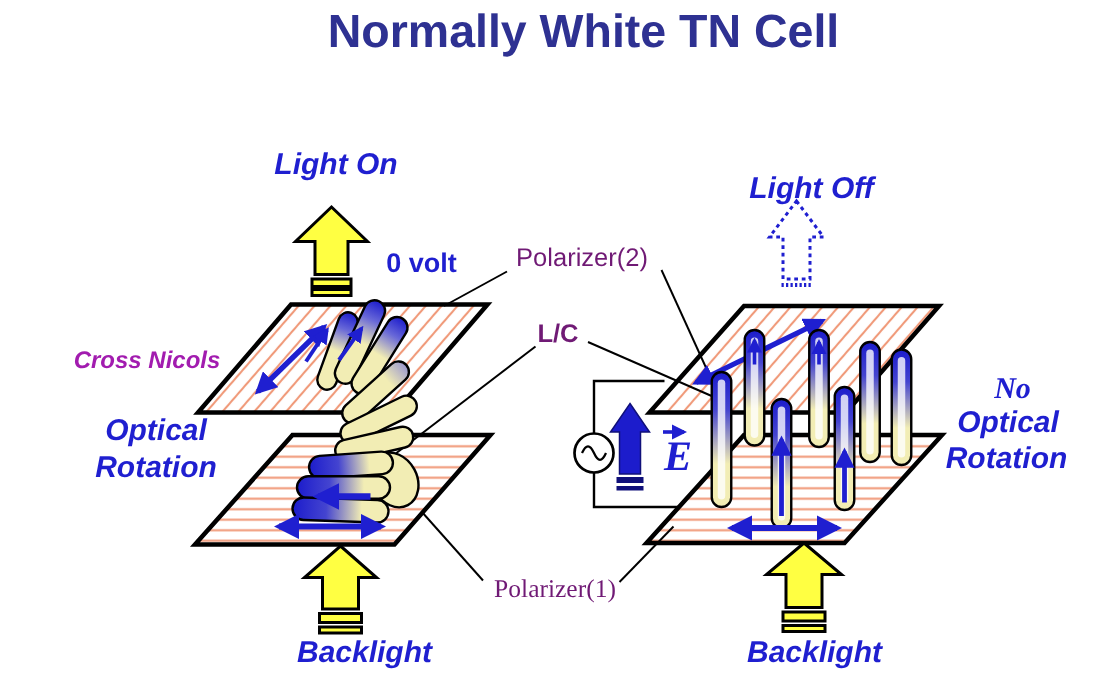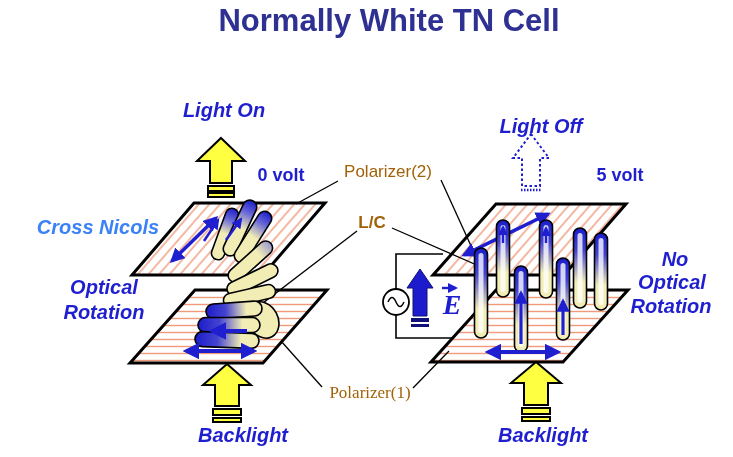--- a/index.html
+++ b/index.html
@@ -5,22 +5,22 @@
   html,body { margin:0; padding:0; background:#ffffff; }
   .stage {
     position:relative; width:733px; height:457px; background:#ffffff;
     font-family:"Liberation Sans", sans-serif; overflow:hidden;
   }
   .stage svg { position:absolute; left:0; top:0; }
   .lbl { position:absolute; white-space:nowrap; transform:translateX(-50%); line-height:1.05; }
   .title    { color:#2e3192; font-weight:bold; font-size:31px; }
   .blue-bi  { color:#1f1fd0; font-weight:bold; font-style:italic; font-size:20px; }
   .blue-b   { color:#1f1fd0; font-weight:bold; font-size:18px; }
-  .black-r  { color:#a16207; font-size:17px; }
-  .black-bi { color:#3b82f6; font-weight:bold; font-style:italic; font-size:20px; }
+  .black-r  { color:#701a75; font-size:17px; }
+  .black-bi { color:#a21caf; font-weight:bold; font-style:italic; font-size:16px;margin-top:16px; }
   .efield   { color:#1f1fd0; font-weight:bold; font-style:italic;
               font-family:"Liberation Serif", serif; font-size:28px; }
 </style>
 </head>
 <body>
 
 <div class="stage">
 
   <svg width="733" height="457" viewBox="0 0 733 457">
     <defs>
@@ -178,20 +178,19 @@
   <div class="lbl black-bi" style="left:98px;  top:217px;">Cross Nicols</div>
   <div class="lbl blue-bi" style="left:104px; top:277px;">Optical</div>
   <div class="lbl blue-bi" style="left:104px; top:302px;">Rotation</div>
   <div class="lbl blue-bi" style="left:243px; top:425px;">Backlight</div>
 
   <div class="lbl black-r" style="left:388px; top:163px;">Polarizer(2)</div>
   <div class="lbl black-r" style="left:372px; top:214px;font-weight:bold;">L/C</div>
   <div class="lbl black-r" style="left:370px; top:384px;font-family:Liberation Serif, serif;">Polarizer(1)</div>
 
   <div class="lbl blue-bi" style="left:541px; top:100px;margin-top:16px;">Light Off</div>
-  <div class="lbl blue-b" style="left:620px; top:166px;">5 volt</div>
-  <div class="lbl blue-bi" style="left:675px; top:249px;">No</div>
+  <div class="lbl blue-bi" style="left:675px; top:249px;font-family:Liberation Serif, serif;">No</div>
   <div class="lbl blue-bi" style="left:672px; top:272px;">Optical</div>
   <div class="lbl blue-bi" style="left:671px; top:296px;">Rotation</div>
   <div class="lbl efield" style="left:452px; top:290px;">E</div>
   <div class="lbl blue-bi" style="left:543px; top:425px;">Backlight</div>
 
 </div>
 
 </body></html>

